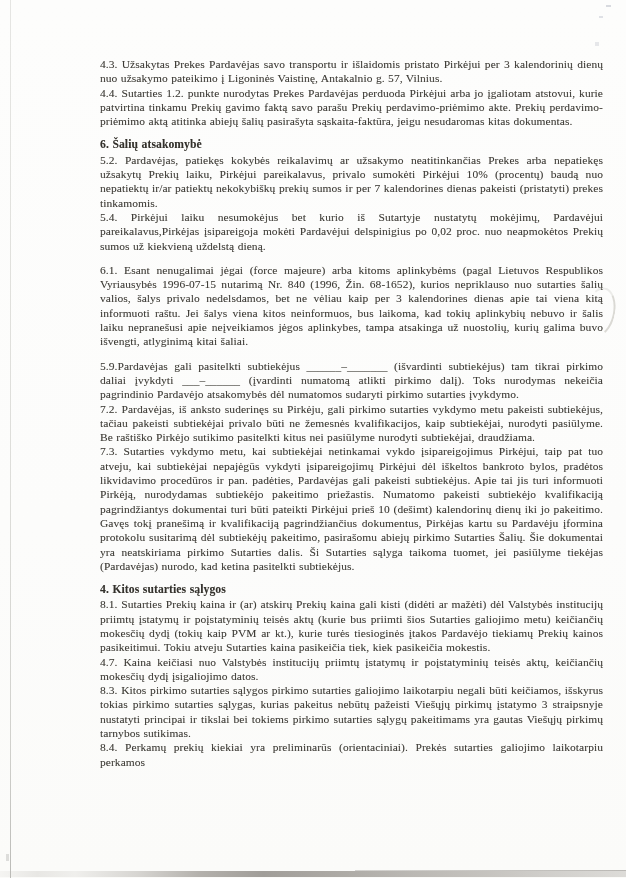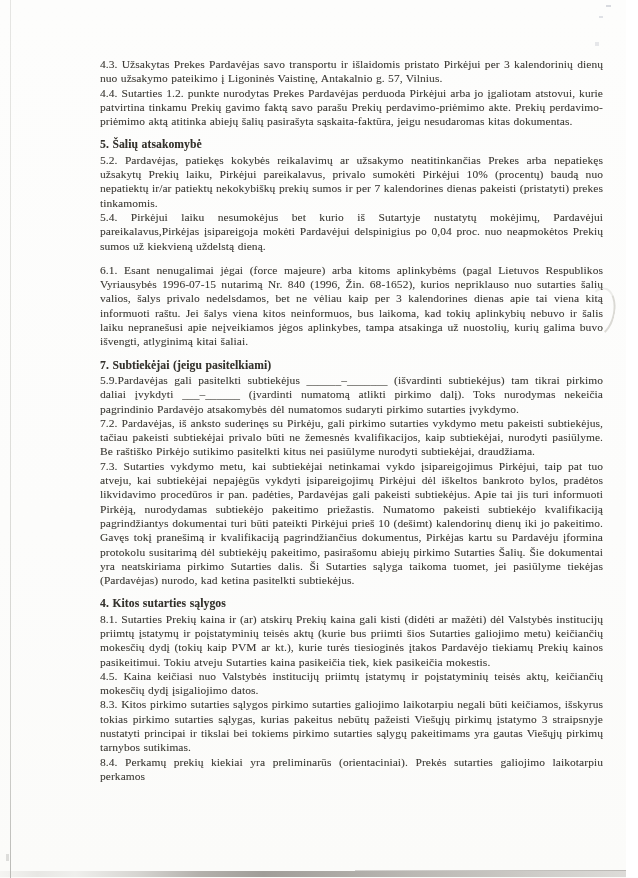--- a/index.html
+++ b/index.html
@@ -99,37 +99,36 @@
 </head>
 <body>
 
 <div class="page">
   <div class="content">
       <section>
         <p>4.3. Užsakytas Prekes Pardavėjas savo transportu ir išlaidomis pristato Pirkėjui per 3 kalendorinių dienų nuo užsakymo pateikimo į Ligoninės Vaistinę, Antakalnio g. 57, Vilnius.</p>
         <p>4.4. Sutarties 1.2. punkte nurodytas Prekes Pardavėjas perduoda Pirkėjui arba jo įgaliotam atstovui, kurie patvirtina tinkamu Prekių gavimo faktą savo parašu Prekių perdavimo-priėmimo akte. Prekių perdavimo-priėmimo aktą atitinka abiejų šalių pasirašyta sąskaita-faktūra, jeigu nesudaromas kitas dokumentas.</p>
       </section>
       <section>
-        <h3 class="heading">5. Šalių atsakomybė</h3>
+        <h3 class="heading">6. Šalių atsakomybė</h3>
         <p>5.2. Pardavėjas, patiekęs kokybės reikalavimų ar užsakymo neatitinkančias Prekes arba nepatiekęs užsakytų Prekių laiku, Pirkėjui pareikalavus, privalo sumokėti Pirkėjui 10% (procentų) baudą nuo nepatiektų ir/ar patiektų nekokybiškų prekių sumos ir per 7 kalendorines dienas pakeisti (pristatyti) prekes tinkamomis.</p>
-        <p>5.4. Pirkėjui laiku nesumokėjus bet kurio iš Sutartyje nustatytų mokėjimų, Pardavėjui pareikalavus,Pirkėjas įsipareigoja mokėti Pardavėjui delspinigius po 0,04 proc. nuo neapmokėtos Prekių sumos už kiekvieną uždelstą dieną.</p>
+        <p>5.4. Pirkėjui laiku nesumokėjus bet kurio iš Sutartyje nustatytų mokėjimų, Pardavėjui pareikalavus,Pirkėjas įsipareigoja mokėti Pardavėjui delspinigius po 0,02 proc. nuo neapmokėtos Prekių sumos už kiekvieną uždelstą dieną.</p>
       </section>
       <section>
         <p>6.1. Esant nenugalimai jėgai (force majeure) arba kitoms aplinkybėms (pagal Lietuvos Respublikos Vyriausybės 1996-07-15 nutarimą Nr. 840 (1996, Žin. 68-1652), kurios nepriklauso nuo sutarties šalių valios, šalys privalo nedelsdamos, bet ne vėliau kaip per 3 kalendorines dienas apie tai viena kitą informuoti raštu. Jei šalys viena kitos neinformuos, bus laikoma, kad tokių aplinkybių nebuvo ir šalis laiku nepranešusi apie neįveikiamos jėgos aplinkybes, tampa atsakinga už nuostolių, kurių galima buvo išvengti, atlyginimą kitai šaliai.</p>
       </section>
       <section>
-        <h3 class="heading">7. Subtiekėjai (jeigu pasitelkiami)</h3>
         <p>5.9.Pardavėjas gali pasitelkti subtiekėjus ______–_______ (išvardinti subtiekėjus) tam tikrai pirkimo daliai įvykdyti ___–______ (įvardinti numatomą atlikti pirkimo dalį). Toks nurodymas nekeičia pagrindinio Pardavėjo atsakomybės dėl numatomos sudaryti pirkimo sutarties įvykdymo.</p>
         <p>7.2. Pardavėjas, iš anksto suderinęs su Pirkėju, gali pirkimo sutarties vykdymo metu pakeisti subtiekėjus, tačiau pakeisti subtiekėjai privalo būti ne žemesnės kvalifikacijos, kaip subtiekėjai, nurodyti pasiūlyme. Be raštiško Pirkėjo sutikimo pasitelkti kitus nei pasiūlyme nurodyti subtiekėjai, draudžiama.</p>
         <p>7.3. Sutarties vykdymo metu, kai subtiekėjai netinkamai vykdo įsipareigojimus Pirkėjui, taip pat tuo atveju, kai subtiekėjai nepajėgūs vykdyti įsipareigojimų Pirkėjui dėl iškeltos bankroto bylos, pradėtos likvidavimo procedūros ir pan. padėties, Pardavėjas gali pakeisti subtiekėjus. Apie tai jis turi informuoti Pirkėją, nurodydamas subtiekėjo pakeitimo priežastis. Numatomo pakeisti subtiekėjo kvalifikaciją pagrindžiantys dokumentai turi būti pateikti Pirkėjui prieš 10 (dešimt) kalendorinų dienų iki jo pakeitimo.  Gavęs tokį pranešimą ir kvalifikaciją pagrindžiančius dokumentus, Pirkėjas kartu su Pardavėju įformina protokolu susitarimą dėl subtiekėjų pakeitimo, pasirašomu abiejų pirkimo Sutarties Šalių. Šie dokumentai yra neatskiriama pirkimo Sutarties dalis. Ši Sutarties sąlyga taikoma tuomet, jei pasiūlyme tiekėjas (Pardavėjas) nurodo, kad ketina pasitelkti subtiekėjus.</p>
       </section>
       <section>
         <h3 class="heading">4. Kitos sutarties sąlygos</h3>
         <p>8.1. Sutarties Prekių kaina ir (ar) atskirų Prekių kaina gali kisti (didėti ar mažėti) dėl Valstybės institucijų priimtų įstatymų ir poįstatyminių teisės aktų (kurie bus priimti šios Sutarties galiojimo metu) keičiančių mokesčių dydį (tokių kaip PVM ar kt.), kurie turės tiesioginės įtakos Pardavėjo tiekiamų Prekių kainos pasikeitimui. Tokiu atveju Sutarties kaina pasikeičia tiek, kiek pasikeičia mokestis.</p>
-        <p>4.5. Kaina keičiasi nuo Valstybės institucijų priimtų įstatymų ir poįstatyminių teisės aktų, keičiančių mokesčių dydį įsigaliojimo datos.</p>
+        <p>4.7. Kaina keičiasi nuo Valstybės institucijų priimtų įstatymų ir poįstatyminių teisės aktų, keičiančių mokesčių dydį įsigaliojimo datos.</p>
         <p>8.3. Kitos pirkimo sutarties sąlygos pirkimo sutarties galiojimo laikotarpiu negali būti keičiamos, išskyrus tokias pirkimo sutarties sąlygas, kurias pakeitus nebūtų pažeisti Viešųjų pirkimų įstatymo 3 straipsnyje nustatyti principai ir tikslai bei tokiems pirkimo sutarties sąlygų pakeitimams yra gautas Viešųjų pirkimų tarnybos sutikimas.</p>
         <p>8.4. Perkamų prekių kiekiai yra preliminarūs (orientaciniai). Prekės sutarties galiojimo laikotarpiu perkamos</p>
       </section>
     </div>
 
   <div class="left-hairline"></div>
   <div class="bottom-band-edge"></div>
   <div class="bottom-band"></div>
   <div class="curve-ghost"></div>
   <div class="speck speck-a"></div>

